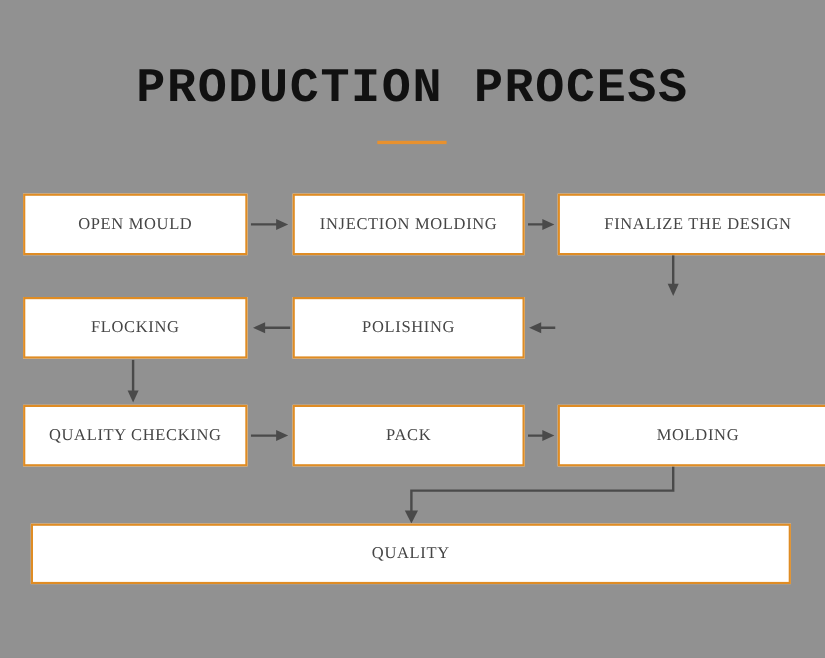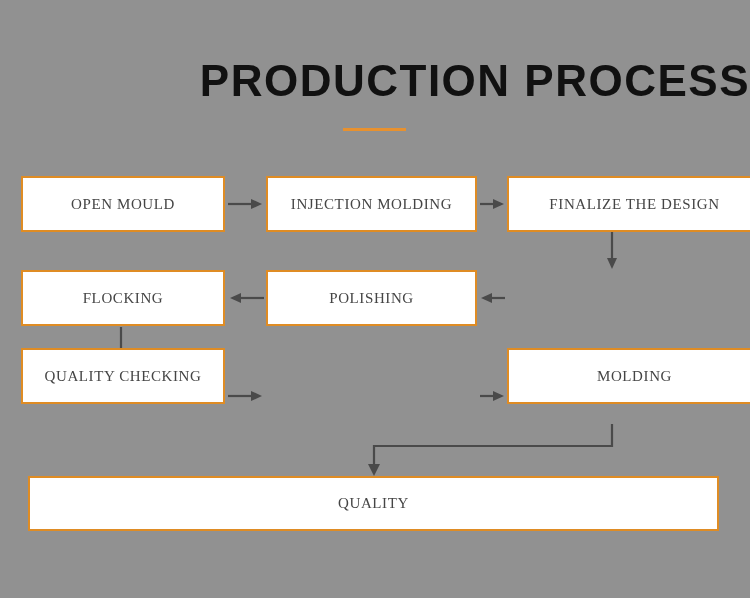--- a/index.html
+++ b/index.html
@@ -41,22 +41,22 @@
     color: #9c9c9c;
     opacity: 0.85;
     white-space: nowrap;
     user-select: none;
   }
   .main-title {
     position: absolute;
     left: 0;
     top: 16px;
     width: 750px;
-    text-align: right;
-    font-family: Liberation Sans, sans-serif;
+    text-align: center;
+    font-family: Liberation Mono, monospace;
     font-weight: bold;
     font-size: 44px;
     letter-spacing: 1.5px;
     color: #111111;
     white-space: nowrap;
   }
   .title-rule {
     position: absolute;
     left: 343px;
     top: 88px;
@@ -83,21 +83,21 @@
     text-align: center;
     white-space: nowrap;
   }
 
   
   .col-a { left: 21px;  width: 204px; }
   .col-b { left: 266px; width: 211px; }
   .col-c { left: 507px; width: 255px; }
   .row-1 { top: 176px; height: 56px; }
   .row-2 { top: 270px; height: 56px; }
-  .row-3 { top: 348px; height: 56px; }
+  .row-3 { top: 368px; height: 56px; }
 
   .shipment-box {
     left: 28px;
     top: 476px;
     width: 691px;
     height: 55px;
   }
 
   
   .conn {
@@ -171,20 +171,23 @@
   <div class="conn" style="left:111px; top:327px; width:20px; height:40px;">
     <svg width="20" height="40" viewBox="0 0 20 40">
       <line x1="10" y1="0" x2="10" y2="29" stroke="#4a4a4a" stroke-width="2.2"></line>
       <polygon points="10,39 5,28 15,28" fill="#4a4a4a"></polygon>
     </svg>
   </div>
 
   <div class="flow-box col-a row-3">
     <span class="label">QUALITY CHECKING</span>
   </div>
+  <div class="flow-box col-b row-3">
+    <span class="label">PACK</span>
+  </div>
   <div class="flow-box col-c row-3">
     <span class="label">MOLDING</span>
   </div>
 
   <div class="conn" style="left:228px; top:387px; width:36px; height:18px;">
     <svg width="36" height="18" viewBox="0 0 36 18">
       <line x1="0" y1="9" x2="25" y2="9" stroke="#4a4a4a" stroke-width="2.2"></line>
       <polygon points="34,9 23,4 23,14" fill="#4a4a4a"></polygon>
     </svg>
   </div>

